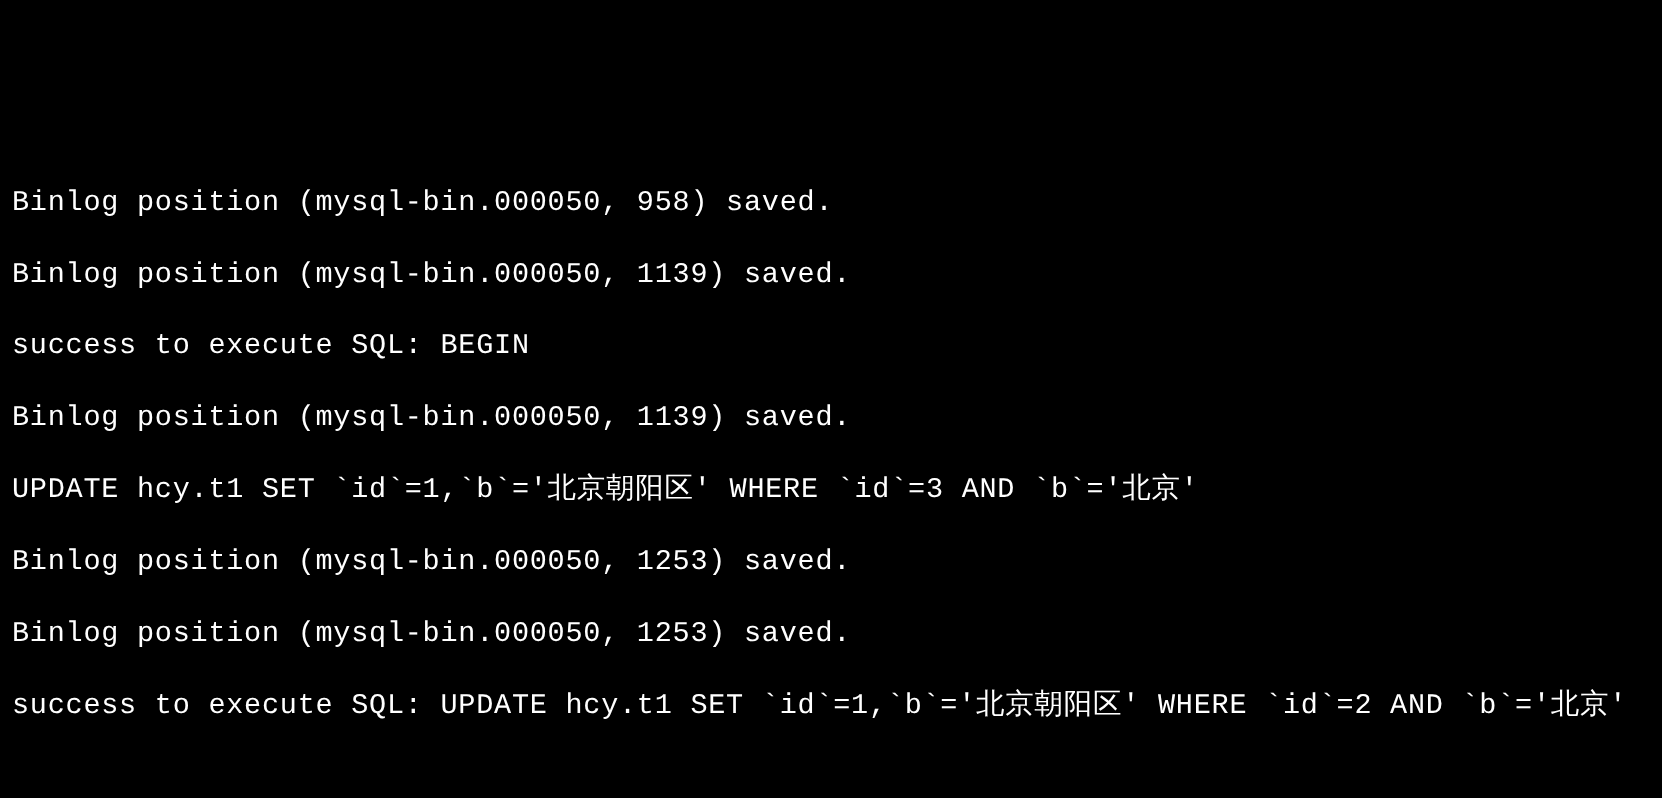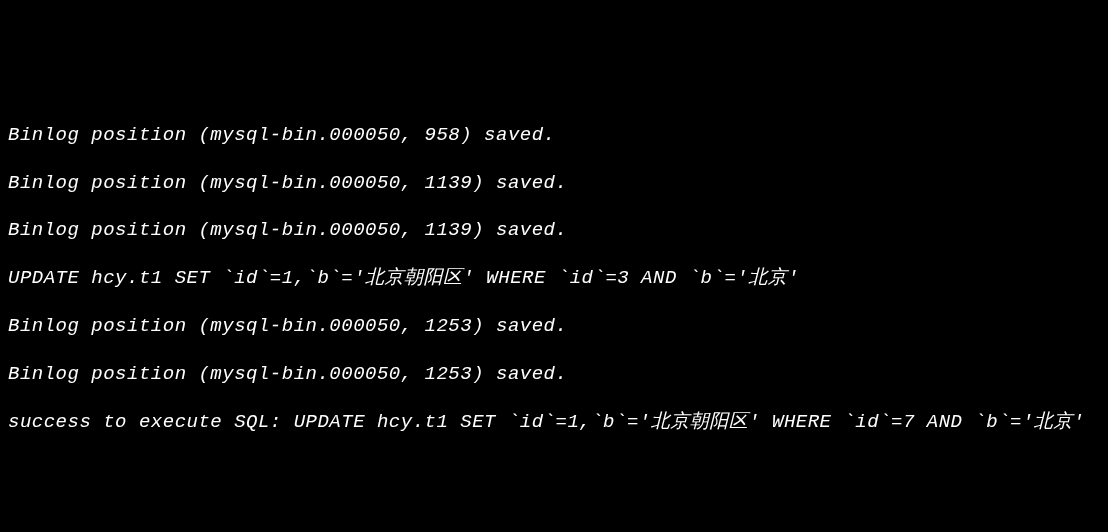--- a/index.html
+++ b/index.html
@@ -9,35 +9,36 @@
       font-family: "Courier New", Consolas, monospace;
       font-size: 19px;
       line-height: 1.26;
       padding: 4px 8px;
       letter-spacing: 0.5px;
       white-space: pre;
       overflow: hidden;
       width: 1108px;
       height: 532px;
     }
-    .line { display: block; font-style: italic; }
+    .line { display: block; }
   </style>
 </head>
 <body>
 
 
 
 <div>
 <span class="line">Binlog position (mysql-bin.000050, 958) saved.</span>
 <span class="line">Binlog position (mysql-bin.000050, 1139) saved.</span>
+<span class="line">success to execute SQL: BEGIN</span>
 <span class="line">Binlog position (mysql-bin.000050, 1139) saved.</span>
 <span class="line">UPDATE hcy.t1 SET `id`=1,`b`='北京朝阳区' WHERE `id`=3 AND `b`='北京'</span>
 <span class="line">Binlog position (mysql-bin.000050, 1253) saved.</span>
 <span class="line">Binlog position (mysql-bin.000050, 1253) saved.</span>
-<span class="line">success to execute SQL: UPDATE hcy.t1 SET `id`=1,`b`='北京朝阳区' WHERE `id`=7 AND `b`='北京'</span>
+<span class="line">success to execute SQL: UPDATE hcy.t1 SET `id`=1,`b`='北京朝阳区' WHERE `id`=2 AND `b`='北京'</span>
 
 
 
 
 
 
 
 
 
 

